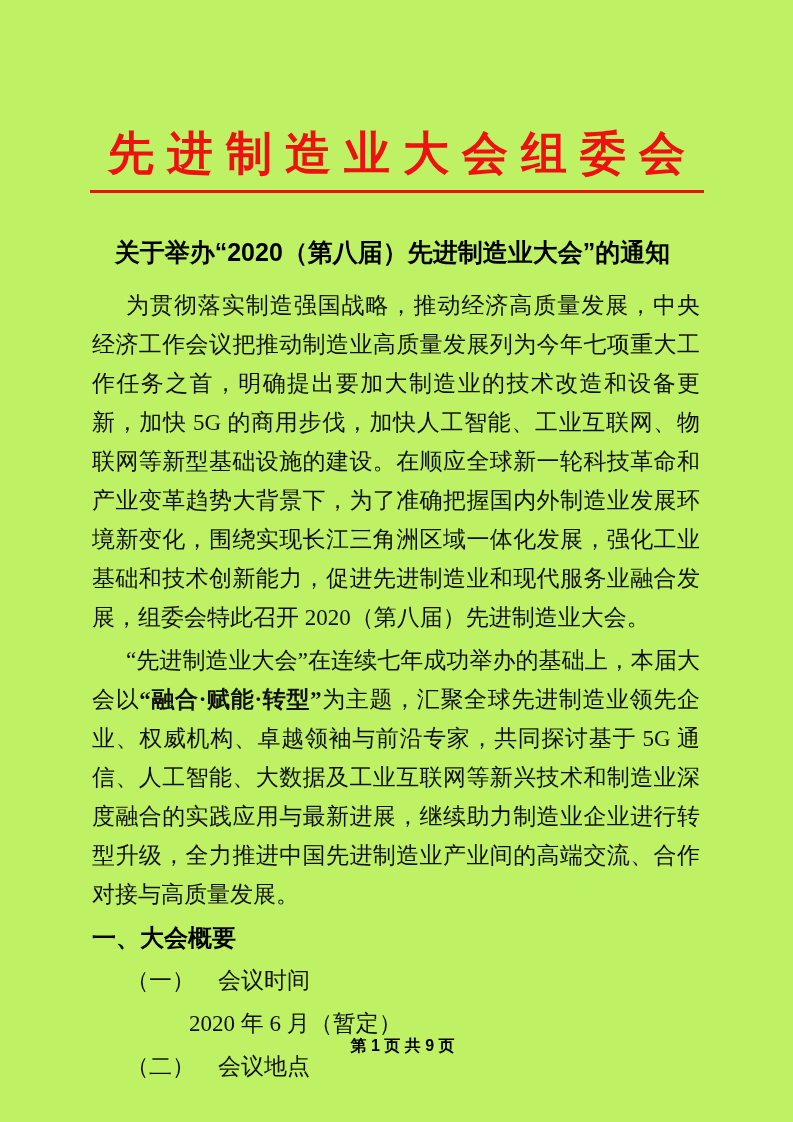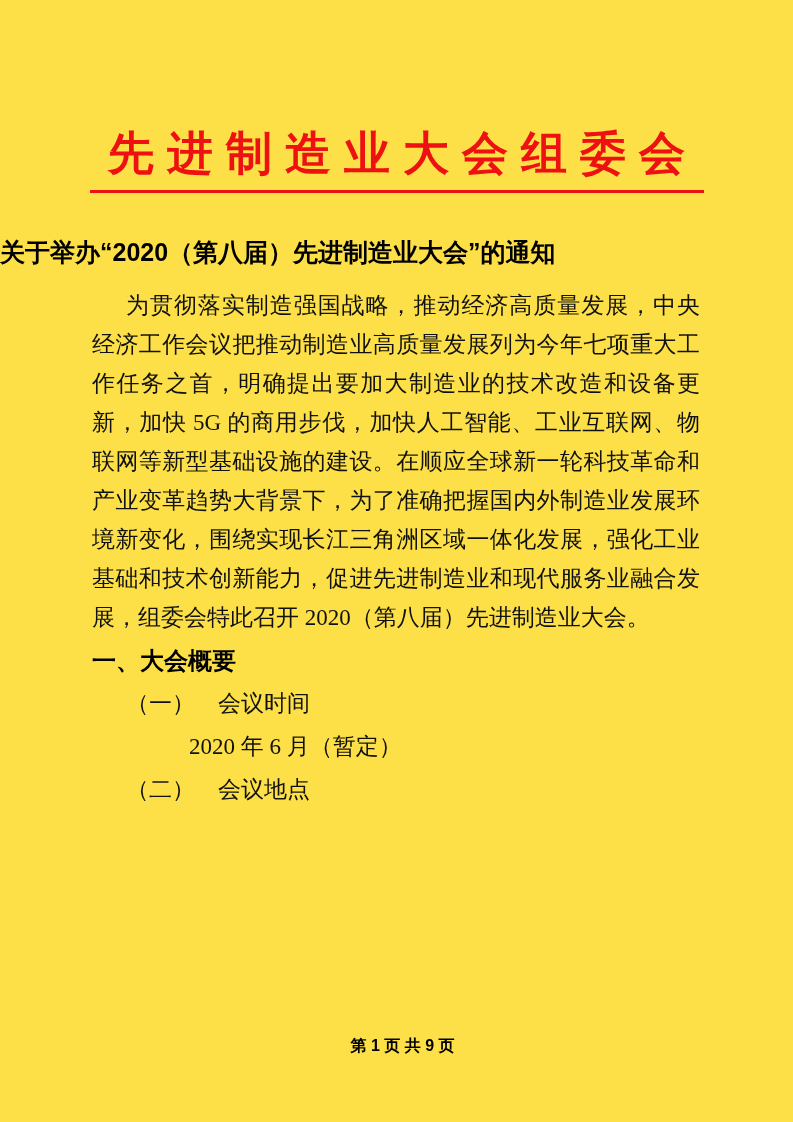--- a/index.html
+++ b/index.html
@@ -1,21 +1,21 @@
 <!DOCTYPE html>
 <html style="--accent: #ee1111;"><head>
 <meta charset="utf-8">
 <style>
   html, body { margin: 0; padding: 0; background: #ffffff; }
   .page {
     position: relative;
     width: 793px;
     height: 1122px;
     margin: 0 auto;
-    background: #fde047;
+    background: #bef264;
     overflow: hidden;
     font-family: "Liberation Serif", serif;
     color: #111111;
   }
   .org-title {
     margin: 124px 0 0 0;
     text-align: center;
     font-family: "Liberation Sans", sans-serif;
     font-weight: bold;
     font-size: 46px;
@@ -26,21 +26,21 @@
     white-space: nowrap;
   }
   .red-rule {
     width: 614px;
     margin: 8px auto 0 auto;
     border: 0;
     border-top: 3px solid var(--accent, #ee1111);
   }
   .doc-title {
     margin: 43px 8px 0 0;
-    text-align: left;
+    text-align: center;
     font-family: "Liberation Sans", sans-serif;
     font-weight: bold;
     font-size: 25px;
     line-height: 32px;
     color: #000000;
   }
   .body-text {
     margin: 18px 89px 0 88px;
     font-size: 23px;
     line-height: 39px;
@@ -78,20 +78,21 @@
   <div class="org-title">先进制造业大会组委会</div>
 
   <hr class="red-rule">
 
   <div class="doc-title">关于举办“2020（第八届）先进制造业大会”的通知</div>
 
   <div class="body-text">
 
     <p class="para indent">为贯彻落实制造强国战略，推动经济高质量发展，中央经济工作会议把推动制造业高质量发展列为今年七项重大工作任务之首，明确提出要加大制造业的技术改造和设备更新，加快 5G 的商用步伐，加快人工智能、工业互联网、物联网等新型基础设施的建设。在顺应全球新一轮科技革命和产业变革趋势大背景下，为了准确把握国内外制造业发展环境新变化，围绕实现长江三角洲区域一体化发展，强化工业基础和技术创新能力，促进先进制造业和现代服务业融合发展，组委会特此召开 2020（第八届）先进制造业大会。</p>
 
+    <p class="para indent"><span>“先进制造业大会”在连续七年成功举办的基础上，本届大会以</span><span class="theme-bold">“融合·赋能·转型”</span><span>为主题，汇聚全球先进制造业领先企业、权威机构、卓越领袖与前沿专家，共同探讨基于 5G 通信、人工智能、大数据及工业互联网等新兴技术和制造业深度融合的实践应用与最新进展，继续助力制造业企业进行转型升级，全力推进中国先进制造业产业间的高端交流、合作对接与高质量发展。</span></p>
 
 
     <p class="section-heading">一、大会概要</p>
 
     <p class="list-item">（一）　会议时间</p>
 
     <p class="date-line">2020 年 6 月（暂定）</p>
 
     <p class="list-item">（二）　会议地点</p>
 

